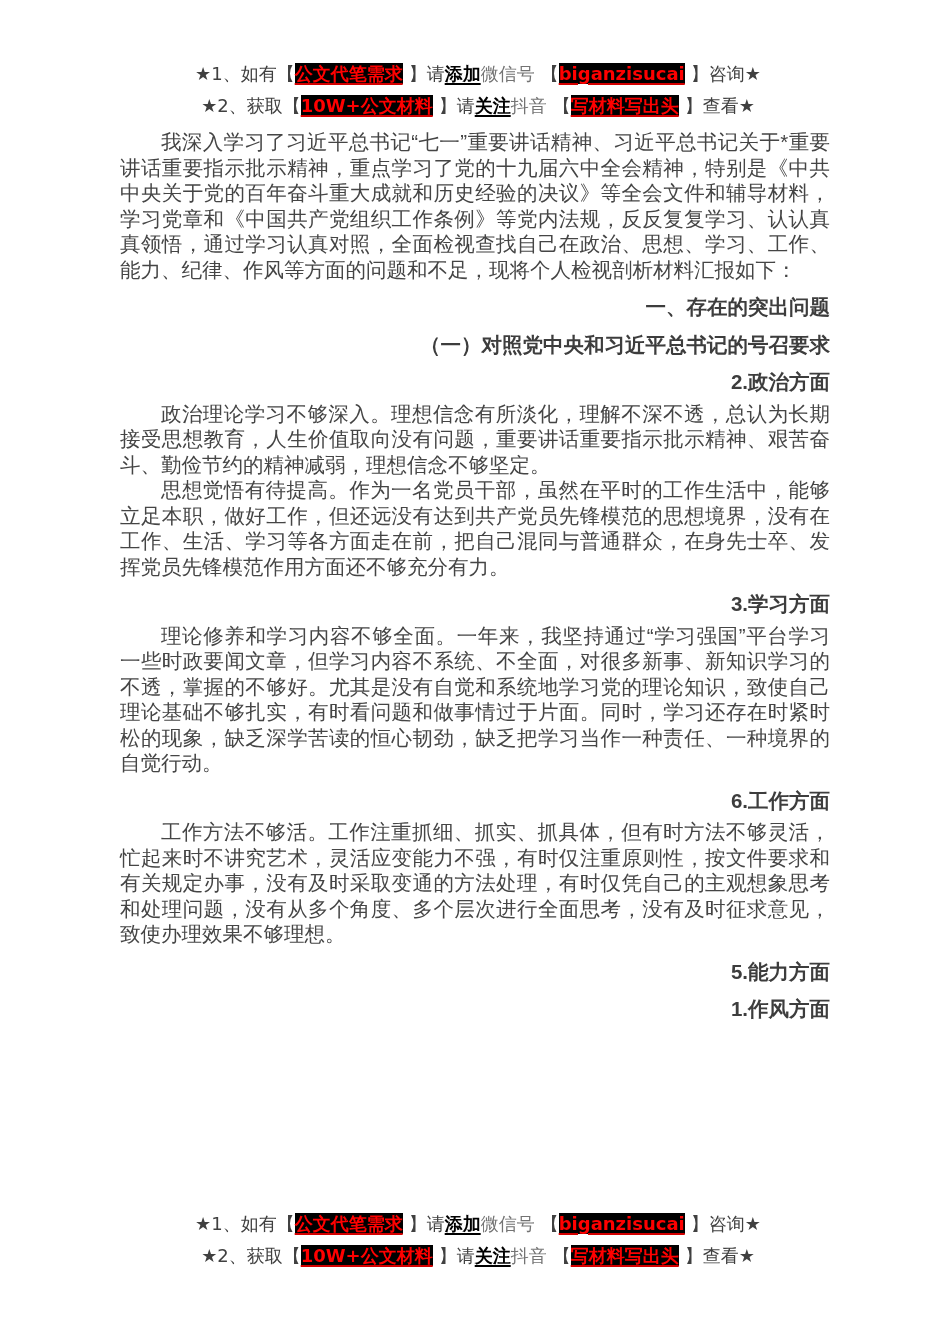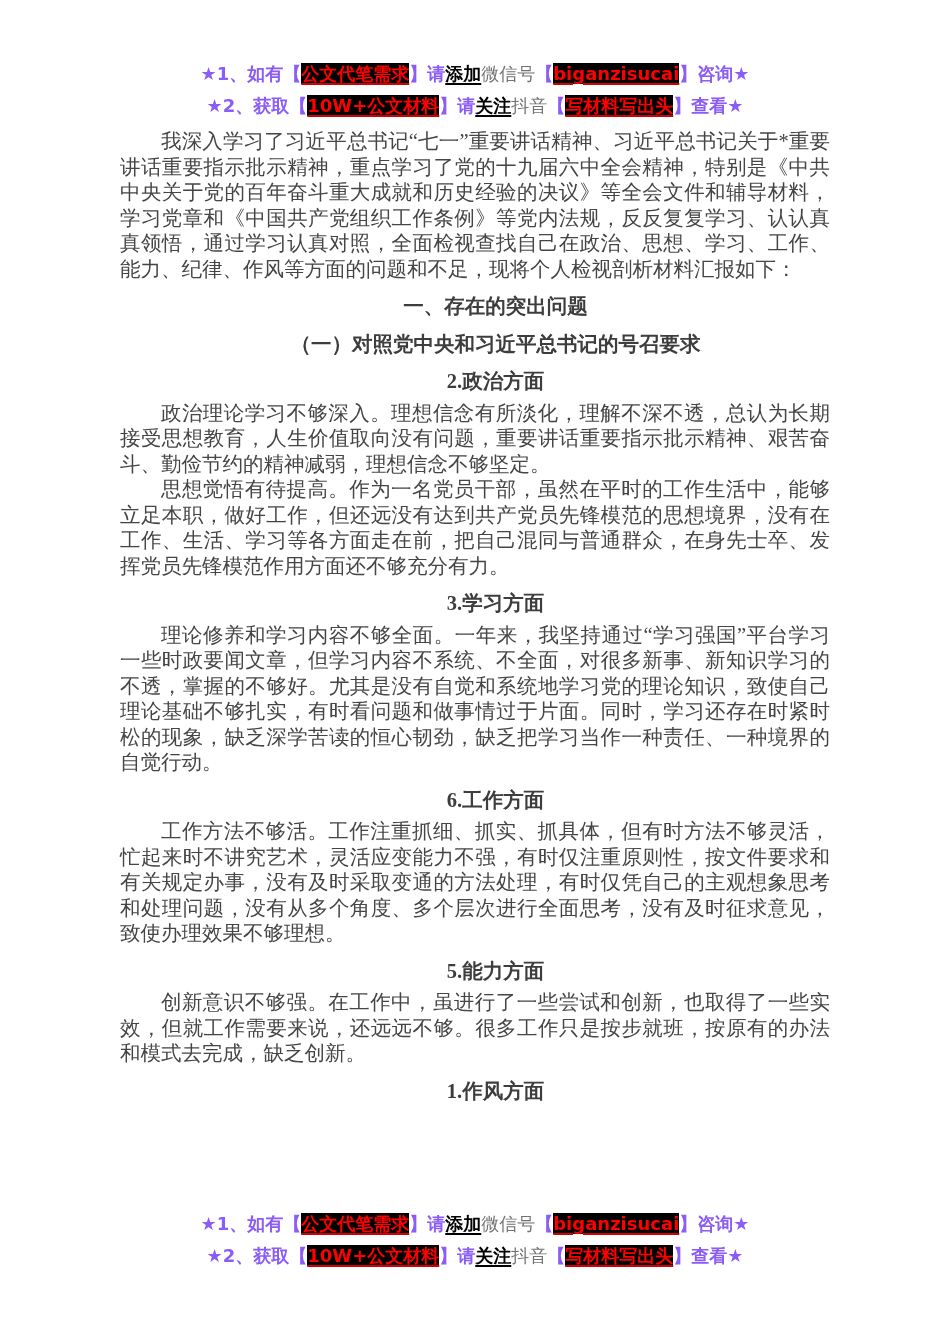--- a/index.html
+++ b/index.html
@@ -16,57 +16,57 @@
     text-align: center;
     font-family: "DejaVu Sans", "Liberation Sans", sans-serif;
     font-size: 18px;
     font-weight: 800;
     line-height: 32px;
     color: #000000;
     white-space: nowrap;
   }
   .banner-top { padding-top: 58px; }
   .banner-bottom { position: absolute; left: 0; right: 0; top: 1208px; }
-  .seg-b { font-weight: 700; color: #8b5cf6; }
+  .seg-b { font-weight: 400; color: #404040; margin-left: 6px; }
   .seg-r { font-weight: 400; color: #737373; }
   .seg-bu {
     font-weight: 800; color: #000000;
     text-decoration: underline;
     text-decoration-thickness: 2px;
     text-underline-offset: 3px;
   }
   .seg-hl {
     font-weight: 800;
     color: #ff0000;
     background: #000000;
     text-decoration: underline;
     text-decoration-color: #d40000;
     text-decoration-thickness: 2px;
     text-underline-offset: 3px;
   }
   .doc-body {
     width: 710px;
     margin: 7px auto 0 auto;
-    font-family: Liberation Serif, serif;
+    font-family: Liberation Sans, sans-serif;
     font-size: 20.5px;
     line-height: 25.5px;
     color: #454545;
     text-align: justify;
     text-justify: inter-character;
   }
   .doc-body p.body-p {
     text-indent: 2em;
     margin: 0;
   }
   .doc-body .heading {
     font-weight: bold;
     color: #3d3d3d;
     text-indent: 2em;
     margin: 12px 0 6px 0;
-    text-align: center;
+    text-align: right;
     font-size: 20.5px;
     line-height: 25.5px;
   }
 </style>
 </head>
 <body>
 
 <div class="page">
 
   <div class="banner banner-top">
@@ -79,21 +79,20 @@
     <p class="heading">一、存在的突出问题</p>
     <p class="heading">（一）对照党中央和习近平总书记的号召要求</p>
     <p class="heading">2.政治方面</p>
     <p class="body-p">政治理论学习不够深入。理想信念有所淡化，理解不深不透，总认为长期接受思想教育，人生价值取向没有问题，重要讲话重要指示批示精神、艰苦奋斗、勤俭节约的精神减弱，理想信念不够坚定。</p>
     <p class="body-p">思想觉悟有待提高。作为一名党员干部，虽然在平时的工作生活中，能够立足本职，做好工作，但还远没有达到共产党员先锋模范的思想境界，没有在工作、生活、学习等各方面走在前，把自己混同与普通群众，在身先士卒、发挥党员先锋模范作用方面还不够充分有力。</p>
     <p class="heading">3.学习方面</p>
     <p class="body-p">理论修养和学习内容不够全面。一年来，我坚持通过“学习强国”平台学习一些时政要闻文章，但学习内容不系统、不全面，对很多新事、新知识学习的不透，掌握的不够好。尤其是没有自觉和系统地学习党的理论知识，致使自己理论基础不够扎实，有时看问题和做事情过于片面。同时，学习还存在时紧时松的现象，缺乏深学苦读的恒心韧劲，缺乏把学习当作一种责任、一种境界的自觉行动。</p>
     <p class="heading">6.工作方面</p>
     <p class="body-p">工作方法不够活。工作注重抓细、抓实、抓具体，但有时方法不够灵活，忙起来时不讲究艺术，灵活应变能力不强，有时仅注重原则性，按文件要求和有关规定办事，没有及时采取变通的方法处理，有时仅凭自己的主观想象思考和处理问题，没有从多个角度、多个层次进行全面思考，没有及时征求意见，致使办理效果不够理想。</p>
     <p class="heading">5.能力方面</p>
-    <p class="body-p">创新意识不够强。在工作中，虽进行了一些尝试和创新，也取得了一些实效，但就工作需要来说，还远远不够。很多工作只是按步就班，按原有的办法和模式去完成，缺乏创新。</p>
     <p class="heading">1.作风方面</p>
   </div>
 
   <div class="banner banner-bottom">
     <div><span class="seg-b">★1、如有【</span><span class="seg-hl">公文代笔需求</span><span class="seg-b">】请</span><span class="seg-bu">添加</span><span class="seg-r">微信号</span><span class="seg-b">【</span><span class="seg-hl">biganzisucai</span><span class="seg-b">】咨询★</span></div>
     <div><span class="seg-b">★2、获取【</span><span class="seg-hl">10W+公文材料</span><span class="seg-b">】请</span><span class="seg-bu">关注</span><span class="seg-r">抖音</span><span class="seg-b">【</span><span class="seg-hl">写材料写出头</span><span class="seg-b">】查看★</span></div>
   </div>
 
 </div>
 

